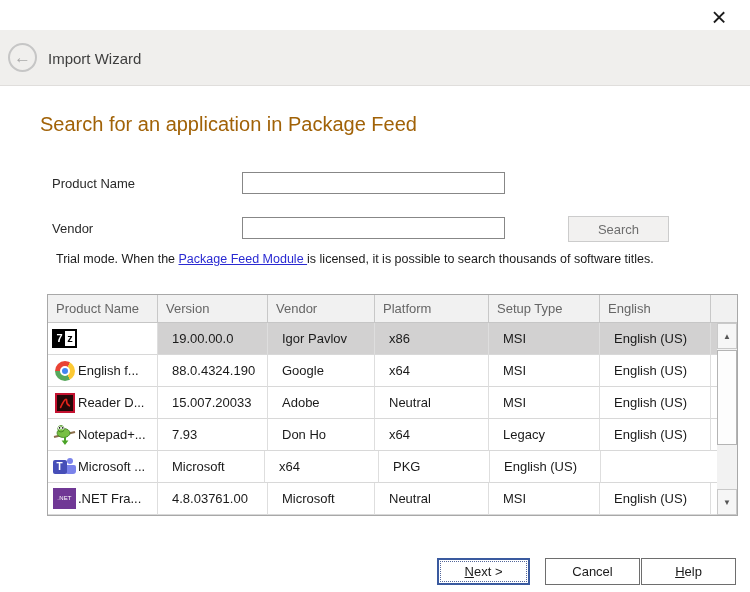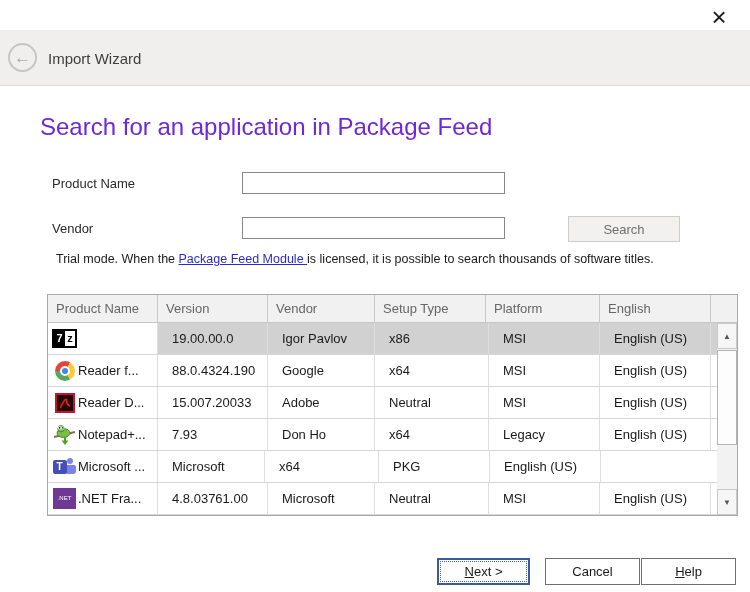--- a/index.html
+++ b/index.html
@@ -22,35 +22,35 @@
   .back-btn{
     position:absolute;left:8px;top:13px;width:29px;height:29px;border-radius:50%;
     border:2px solid #c6c6c6;color:#a9a9a9;display:flex;align-items:center;justify-content:center;
     font-size:17px;background:transparent;box-sizing:border-box;cursor:pointer;
   }
   .wizard-title{
     position:absolute;left:48px;top:20px;font-size:15px;color:#3f3f3f;
   }
   
   .page-heading{
-    position:absolute;left:40px;top:113px;font-size:24px;color:#6d28d9;font-weight:400;
+    position:absolute;left:40px;top:113px;font-size:20px;color:#a16207;font-weight:400;
   }
   
   .field-label{position:absolute;font-size:13px;color:#2a2a2a;}
   .lbl-product{left:52px;top:176px;}
   .lbl-vendor{left:52px;top:221px;}
   .text-input{
     position:absolute;left:242px;width:253px;height:20px;border:1px solid #878787;
     background:#fff;font-size:13px;padding:0 4px;box-sizing:content-box;outline:none;
     font-family:"Liberation Sans","DejaVu Sans",sans-serif;
   }
   .inp-product{top:172px;}
   .inp-vendor{top:217px;}
   .search-btn{
-    position:absolute;left:568px;top:216px;width:112px;height:26px;
+    position:absolute;left:568px;top:216px;width:101px;height:26px;
     background:#f2f1f0;border:1px solid #cccccc;color:#6e6e6e;font-size:13px;
     font-family:"Liberation Sans","DejaVu Sans",sans-serif;cursor:pointer;
   }
   .trial-line{
     position:absolute;left:56px;top:252px;font-size:12.5px;color:#1a1a1a;white-space:nowrap;
   }
   .trial-link{color:#2a2ad2;text-decoration:underline;cursor:pointer;}
   
   .grid{
     position:absolute;left:47px;top:294px;width:691px;height:222px;
@@ -138,22 +138,22 @@
 
 <button class="search-btn">Search</button>
 
 <div class="trial-line"><span>Trial mode. When the </span><a class="trial-link">Package Feed Module </a><span>is licensed, it is possible to search thousands of software titles.</span></div>
 
 <div class="grid">
   <div class="grid-header" id="grid-header">
       <div class="gh-cell" style="width:110px;flex:0 0 110px">Product Name</div>
       <div class="gh-cell" style="width:110px;flex:0 0 110px">Version</div>
       <div class="gh-cell" style="width:107px;flex:0 0 107px">Vendor</div>
+      <div class="gh-cell" style="width:114px;flex:0 0 114px">Platform</div>
       <div class="gh-cell" style="width:111px;flex:0 0 111px">Setup Type</div>
-      <div class="gh-cell" style="width:114px;flex:0 0 114px">Platform</div>
       <div class="gh-cell" style="width:111px;flex:0 0 111px">English</div>
       <div class="gh-cell filler"></div>
     </div>
   <div class="grid-body" id="grid-body">
       <div class="grid-row selected">
         <div class="g-cell cell-product" style="width:110px;flex:0 0 110px">
           <span class="icon-slot">
             <span class="app-icon icon-7z">
               <span class="z7l">7</span>
               <span class="z7r">z</span>
@@ -167,21 +167,21 @@
         <div class="g-cell" style="width:111px;flex:0 0 111px">English (US)</div>
         <div class="g-cell filler"></div>
       </div>
       <div class="grid-row">
         <div class="g-cell cell-product" style="width:110px;flex:0 0 110px">
           <span class="icon-slot">
             <span class="app-icon icon-chrome">
               <span class="chrome-hub"></span>
             </span>
           </span>
-          <span class="prod-label">Reader f...</span>
+          <span class="prod-label">English f...</span>
         </div>
         <div class="g-cell" style="width:110px;flex:0 0 110px">88.0.4324.190</div>
         <div class="g-cell" style="width:107px;flex:0 0 107px">Google</div>
         <div class="g-cell" style="width:114px;flex:0 0 114px">x64</div>
         <div class="g-cell" style="width:111px;flex:0 0 111px">MSI</div>
         <div class="g-cell" style="width:111px;flex:0 0 111px">English (US)</div>
         <div class="g-cell filler"></div>
       </div>
       <div class="grid-row">
         <div class="g-cell cell-product" style="width:110px;flex:0 0 110px">

